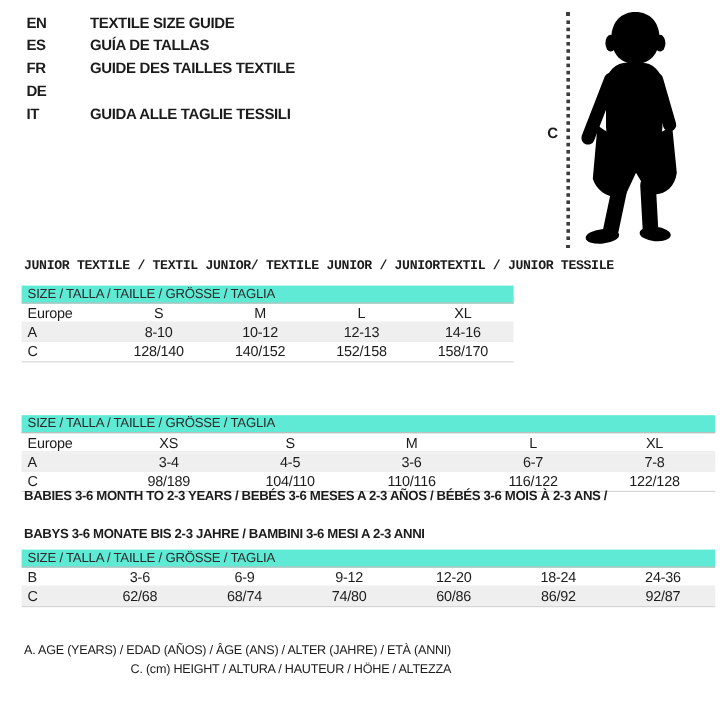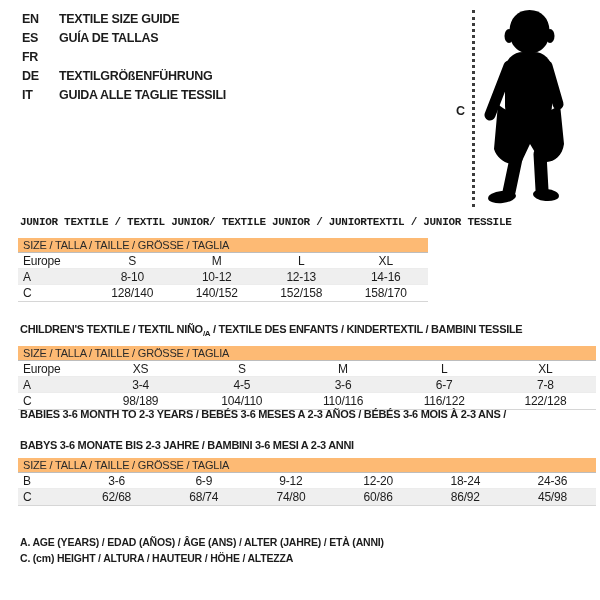--- a/index.html
+++ b/index.html
@@ -21,20 +21,21 @@
   .lang-list {
     position: absolute; left: 22px; top: 9px;
   }
   .lang-row {
     display: flex;
     height: 19px;
     align-items: center;
     font-size: 12.5px;
     font-weight: bold;
     letter-spacing: -0.3px;
+    gap: 16px;
   }
   .lang-code { width: 37px; }
   .lang-title { white-space: nowrap; }
 
   
   .height-line {
     position: absolute;
     left: 472px; top: 10px;
     height: 197px; width: 0;
     border-left: 3px dotted #3c3c3c;
@@ -61,21 +62,21 @@
   }
   .tbl-title sub { font-size: 8px; }
   .tbl {
     position: absolute;
     left: 18px;
     border-bottom: 1px solid #d6d6d6;
   }
   .tbl-w1 { width: 410px; }
   .tbl-w2 { width: 578px; }
   .size-bar {
-    background: #fdba74;
+    background: #5eead4;
     height: 15px;
     line-height: 15px;
     font-size: 11px;
     letter-spacing: -0.2px;
     padding-left: 5px;
     color: #2a2a2a;
     border-bottom: 1px solid #bdbdbd;
   }
   .t-row {
     display: flex;
@@ -92,23 +93,24 @@
   .cx { flex: 1; text-align: center; }
 
   
   .notes {
     position: absolute;
     left: 20px; top: 536px;
   }
   .note-line {
     height: 15.5px;
     font-size: 10.5px;
-    font-weight: bold;
+    font-weight: normal;
     letter-spacing: -0.2px;
     white-space: nowrap;
+    text-align: right;
   }
 
   
   #t1-title { top: 216px; font-family: Liberation Mono, monospace; }
   #t1 { top: 238px; }
   #t2-title { top: 323px; }
   #t2 { top: 346px; }
   #t3-title1 { top: 408px; }
   #t3-title2 { top: 439px; }
   #t3 { top: 458px; }
@@ -122,24 +124,24 @@
     <div class="lang-row">
       <span class="lang-code">EN</span>
       <span class="lang-title">TEXTILE SIZE GUIDE</span>
     </div>
     <div class="lang-row">
       <span class="lang-code">ES</span>
       <span class="lang-title">GUÍA DE TALLAS</span>
     </div>
     <div class="lang-row">
       <span class="lang-code">FR</span>
+      <span class="lang-title">GUIDE DES TAILLES TEXTILE</span>
     </div>
     <div class="lang-row">
       <span class="lang-code">DE</span>
-      <span class="lang-title">TEXTILGRÖßENFÜHRUNG</span>
     </div>
     <div class="lang-row">
       <span class="lang-code">IT</span>
       <span class="lang-title">GUIDA ALLE TAGLIE TESSILI</span>
     </div>
   </div>
 
   <div class="height-line"></div>
   <div class="height-label">C</div>
   <svg class="baby-svg" viewBox="0 0 88 198" xmlns="http://www.w3.org/2000/svg">
@@ -186,21 +188,20 @@
     </div>
     <div class="t-row">
       <span class="c0">C</span>
       <span class="cx">128/140</span>
       <span class="cx">140/152</span>
       <span class="cx">152/158</span>
       <span class="cx">158/170</span>
     </div>
   </div>
 
-  <div id="t2-title" class="tbl-title"><span>CHILDREN'S TEXTILE / TEXTIL NIÑO</span><sub>/A</sub><span> / TEXTILE DES ENFANTS / KINDERTEXTIL / BAMBINI TESSILE</span></div>
   <div id="t2" class="tbl tbl-w2">
     <div class="size-bar">SIZE / TALLA / TAILLE / GRÖSSE / TAGLIA</div>
     <div class="t-row">
       <span class="c0">Europe</span>
       <span class="cx">XS</span>
       <span class="cx">S</span>
       <span class="cx">M</span>
       <span class="cx">L</span>
       <span class="cx">XL</span>
     </div>
@@ -235,21 +236,21 @@
       <span class="cx">18-24</span>
       <span class="cx">24-36</span>
     </div>
     <div class="t-row alt">
       <span class="c0-narrow">C</span>
       <span class="cx">62/68</span>
       <span class="cx">68/74</span>
       <span class="cx">74/80</span>
       <span class="cx">60/86</span>
       <span class="cx">86/92</span>
-      <span class="cx">45/98</span>
+      <span class="cx">92/87</span>
     </div>
   </div>
 
   <div class="notes">
     <div class="note-line">A. AGE (YEARS) / EDAD (AÑOS) / ÂGE (ANS) / ALTER (JAHRE) / ETÀ (ANNI)</div>
     <div class="note-line">C. (cm) HEIGHT / ALTURA / HAUTEUR / HÖHE / ALTEZZA</div>
   </div>
 
 </div>
 

